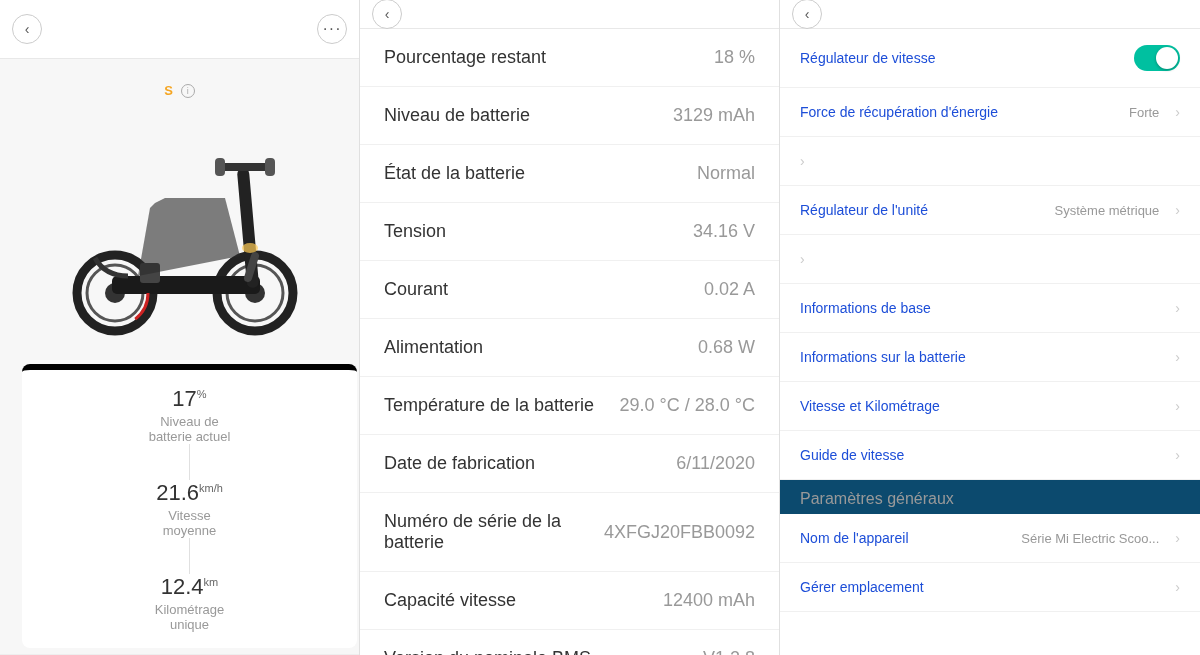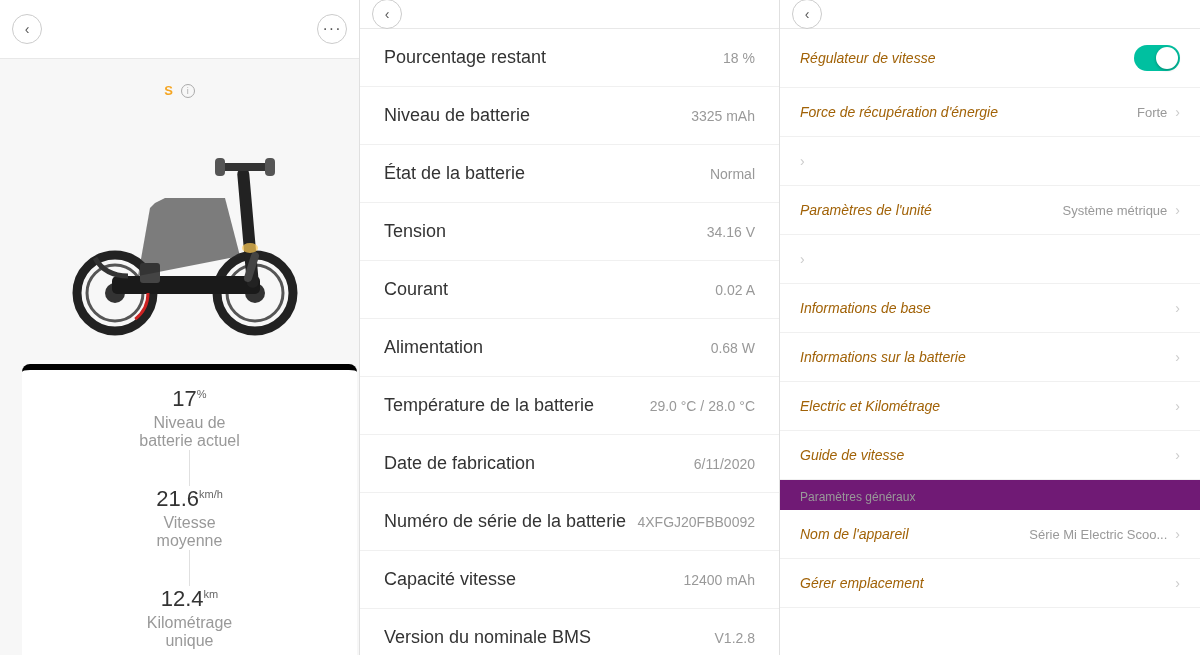--- a/index.html
+++ b/index.html
@@ -149,21 +149,21 @@
       font-size: 22px;
       font-weight: 300;
       color: #333;
     }
     .stat-value sup {
       font-size: 11px;
       font-weight: 400;
       color: #666;
     }
     .stat-label {
-      font-size: 16px;
+      font-size: 13px;
       color: #999;
       text-align: center;
       margin-top: 2px;
     }
     .stat-divider {
       width: 1px;
       height: 36px;
       background: #e0e0e0;
     }
 
@@ -210,21 +210,21 @@
       align-items: center;
       justify-content: space-between;
       padding: 18px 24px;
       border-bottom: 1px solid #f0f0f0;
     }
     .battery-row-label {
       font-size: 18px;
       color: #333;
     }
     .battery-row-value {
-      font-size: 14px;
+      font-size: 18px;
       color: #999;
     }
 
     
     .panel-right {
       flex: 1;
       background: #fff;
       display: flex;
       flex-direction: column;
       overflow: hidden;
@@ -236,28 +236,27 @@
     .setting-row {
       display: flex;
       align-items: center;
       justify-content: space-between;
       padding: 16px 20px;
       border-bottom: 1px solid #f0f0f0;
       cursor: pointer;
     }
     .setting-label {
       font-size: 14px;
-      color: #a16207;
+      color: #1d4ed8;
       flex: 1;
-      font-style: italic;
     }
     .setting-right {
       display: flex;
       align-items: center;
-      gap: 8px;
+      gap: 16px;
     }
     .setting-value {
       font-size: 13px;
       color: #999;
       text-align: right;
     }
     .chevron {
       color: #ccc;
       font-size: 14px;
     }
@@ -283,23 +282,23 @@
     .toggle-thumb {
       width: 22px;
       height: 22px;
       border-radius: 50%;
       background: #fff;
       box-shadow: 0 1px 3px rgba(0,0,0,0.3);
     }
 
     .section-header {
       padding: 10px 20px 6px;
-      font-size: 12px;
+      font-size: 16px;
       color: #999;
-      background: #701a75;
+      background: #0c4a6e;
     }
 
     
     .panel-mid-header-wrap {
       display: flex;
       align-items: center;
       padding: 14px 12px;
       background: #fff;
       border-bottom: 1px solid #e8e8e8;
       position: relative;
@@ -403,21 +402,21 @@
     <div class="panel-title"></div>
   </div>
 
   <div class="battery-list">
   <div class="battery-row">
     <span class="battery-row-label">Pourcentage restant</span>
     <span class="battery-row-value">18 %</span>
   </div>
       <div class="battery-row">
     <span class="battery-row-label">Niveau de batterie</span>
-    <span class="battery-row-value">3325 mAh</span>
+    <span class="battery-row-value">3129 mAh</span>
   </div>
       <div class="battery-row">
     <span class="battery-row-label">État de la batterie</span>
     <span class="battery-row-value">Normal</span>
   </div>
       <div class="battery-row">
     <span class="battery-row-label">Tension</span>
     <span class="battery-row-value">34.16 V</span>
   </div>
       <div class="battery-row">
@@ -471,21 +470,21 @@
       <span class="chevron">›</span>
     </div>
   </div>
       <div class="setting-row">
     <div class="setting-right">
 
       <span class="chevron">›</span>
     </div>
   </div>
       <div class="setting-row">
-    <span class="setting-label">Paramètres de l'unité</span>
+    <span class="setting-label">Régulateur de l'unité</span>
     <div class="setting-right">
       <span class="setting-value">Système
 métrique</span>
       <span class="chevron">›</span>
     </div>
   </div>
       <div class="setting-row">
     <div class="setting-right">
 
       <span class="chevron">›</span>
@@ -499,21 +498,21 @@
     </div>
   </div>
       <div class="setting-row">
     <span class="setting-label">Informations sur la batterie</span>
     <div class="setting-right">
 
       <span class="chevron">›</span>
     </div>
   </div>
       <div class="setting-row">
-    <span class="setting-label">Electric et Kilométrage</span>
+    <span class="setting-label">Vitesse et Kilométrage</span>
     <div class="setting-right">
 
       <span class="chevron">›</span>
     </div>
   </div>
       <div class="setting-row">
     <span class="setting-label">Guide de vitesse</span>
     <div class="setting-right">
 
       <span class="chevron">›</span>

